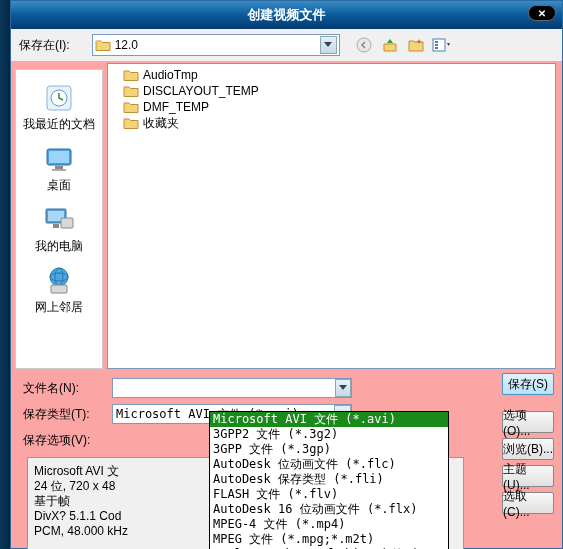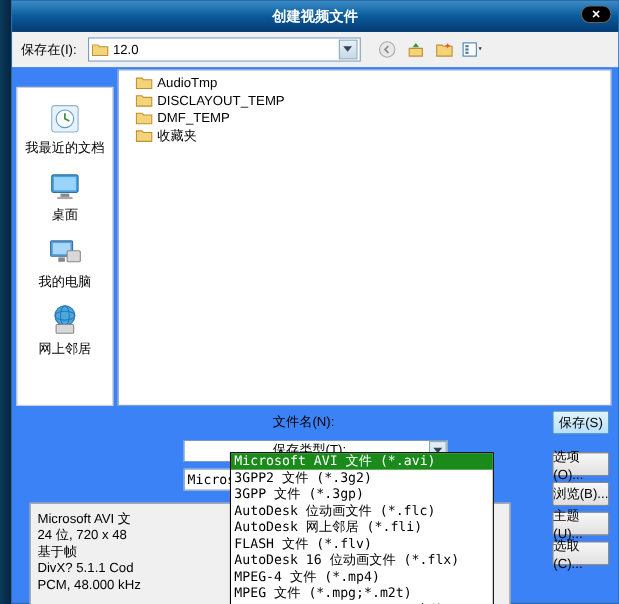--- a/index.html
+++ b/index.html
@@ -1,41 +1,41 @@
 <!DOCTYPE html>
 <html><head>
 <meta charset="utf-8">
 <style>
 * { box-sizing: border-box; margin: 0; padding: 0; font-family: "Microsoft YaHei", SimSun, Arial, sans-serif; font-size: 12px; }
 body { background: #001a33; width: 563px; height: 549px; overflow: hidden; }
-.dialog { position: absolute; left: 10px; top: 0; width: 553px; height: 549px; background: #3b82f6; border: 1px solid #2a6aa0; }
+.dialog { position: absolute; left: 10px; top: 0; width: 553px; height: 549px; background: #fca5a5; border: 1px solid #2a6aa0; }
 .titlebar { height: 28px; background: linear-gradient(to bottom, #3a8cc8 0%, #0a5a9a 50%, #053a70 100%); display: flex; align-items: center; justify-content: center; position: relative; }
 .title-text { color: #fff; font-weight: bold; font-size: 13px; }
 .close-btn { position: absolute; right: 6px; top: 4px; width: 28px; height: 16px; background: #000; border-radius: 8px; display: flex; align-items: center; justify-content: center; cursor: pointer; border: 1px solid #666; }
 .close-btn::before { content: "✕"; color: #fff; font-size: 10px; font-weight: bold; }
 .toolbar { height: 32px; display: flex; align-items: center; padding: 0 8px; background: #f0f0f0; gap: 6px; }
-.toolbar-label { margin-right: 4px; }
+.toolbar-label { margin-right: 16px; }
 .combo { flex: 0 0 248px; height: 22px; border: 1px solid #7a9ac0; background: #fff; display: flex; align-items: center; padding: 0 2px; }
 .combo .folder-ic { width: 16px; height: 14px; margin-right: 4px; }
 .combo-text { flex: 1; font-family: Liberation Sans, sans-serif; }
 .combo-arrow { width: 17px; height: 18px; background: linear-gradient(#e8f0f8,#c8d8e8); border: 1px solid #8aa; display: flex; align-items: center; justify-content: center; }
 .combo-arrow::after { content: ""; border: 4px solid transparent; border-top: 5px solid #345; margin-top: 3px; }
 .nav-icons { display: flex; gap: 6px; margin-left: 8px; align-items: center; }
 .nav-ic { width: 20px; height: 20px; display: flex; align-items: center; justify-content: center; cursor: pointer; }
 .body-area { display: flex; height: 310px; }
-.sidebar { width: 88px; background: #fff; border: 1px solid #ccc; margin: 18px 0 2px 4px; display: flex; flex-direction: column; align-items: center; padding-top: 8px; gap: 2px; }
+.sidebar { width: 88px; background: #fff; border: 1px solid #ccc; margin: 8px 0 2px 4px; display: flex; flex-direction: column; align-items: center; padding-top: 8px; gap: 2px; }
 .side-item { display: flex; flex-direction: column; align-items: center; gap: 2px; padding: 4px 0; cursor: pointer; width: 100%; }
 .side-item svg { width: 32px; height: 32px; }
 .side-label { font-size: 12px; }
 .file-list { flex: 1; background: #fff; border: 1px solid #7a9ac0; margin: 2px 6px 2px 4px; padding: 3px; }
 .file-row { display: flex; align-items: center; height: 16px; gap: 4px; font-family: "SimSun", monospace; cursor: pointer; padding-left: 12px; }
 .folder-ic { display: inline-block; }
 .folder-ic svg { width: 16px; height: 14px; display: block; }
 .bottom-area { padding: 4px 8px 0 8px; position: relative; }
-.form-row { display: flex; align-items: center; height: 26px; gap: 8px; flex-direction: column; }
+.form-row { display: flex; align-items: center; height: 26px; gap: 8px; }
 .form-label { width: 85px; padding-left: 4px; }
 .form-input { width: 240px; height: 20px; border: 1px solid #7a9ac0; background: #fff; display: flex; align-items: center; }
 .form-input input { border: none; outline: none; width: 100%; padding: 0 3px; height: 18px; }
 .form-combo { width: 240px; height: 20px; border: 1px solid #7a9ac0; background: #fff; display: flex; align-items: center; position: relative; }
 .form-combo-text { flex: 1; padding: 0 3px; font-family: "SimSun", monospace; }
 .btn-col { position: absolute; right: 8px; top: 2px; display: flex; flex-direction: column; gap: 5px; }
 .btn { width: 52px; height: 22px; border: 1px solid #888; background: linear-gradient(#f8f8f8,#e0e0e0); display: flex; align-items: center; justify-content: center; cursor: pointer; border-radius: 2px; }
 .btn.default { background: linear-gradient(#e0f4ff,#b8e0f8); border-color: #4a90c0; }
 .info-box { margin: 4px 90px 0 8px; border: 1px solid #999; padding: 6px; height: 96px; font-family: "SimSun", monospace; line-height: 15px; background: #f0f0f0; }
 .dropdown-list { position: absolute; left: 209px; top: 411px; width: 240px; background: #fff; border: 1px solid #000; z-index: 100; }
@@ -208,20 +208,20 @@
       <div class="btn">选取(C)...</div>
     </div>
   </div>
 </div>
 
 <div class="dropdown-list">
   <div class="dd-item selected">Microsoft AVI 文件 (*.avi)</div>
   <div class="dd-item">3GPP2 文件 (*.3g2)</div>
   <div class="dd-item">3GPP 文件 (*.3gp)</div>
   <div class="dd-item">AutoDesk 位动画文件 (*.flc)</div>
-  <div class="dd-item">AutoDesk 网上邻居 (*.fli)</div>
+  <div class="dd-item">AutoDesk 保存类型 (*.fli)</div>
   <div class="dd-item">FLASH 文件 (*.flv)</div>
   <div class="dd-item">AutoDesk 16 位动画文件 (*.flx)</div>
   <div class="dd-item">MPEG-4 文件 (*.mp4)</div>
   <div class="dd-item">MPEG 文件 (*.mpg;*.m2t)</div>
   <div class="dd-item">RealNetworks RealVideo 文件 (*.rm)</div>
 
 </div>
 
 </body></html>

